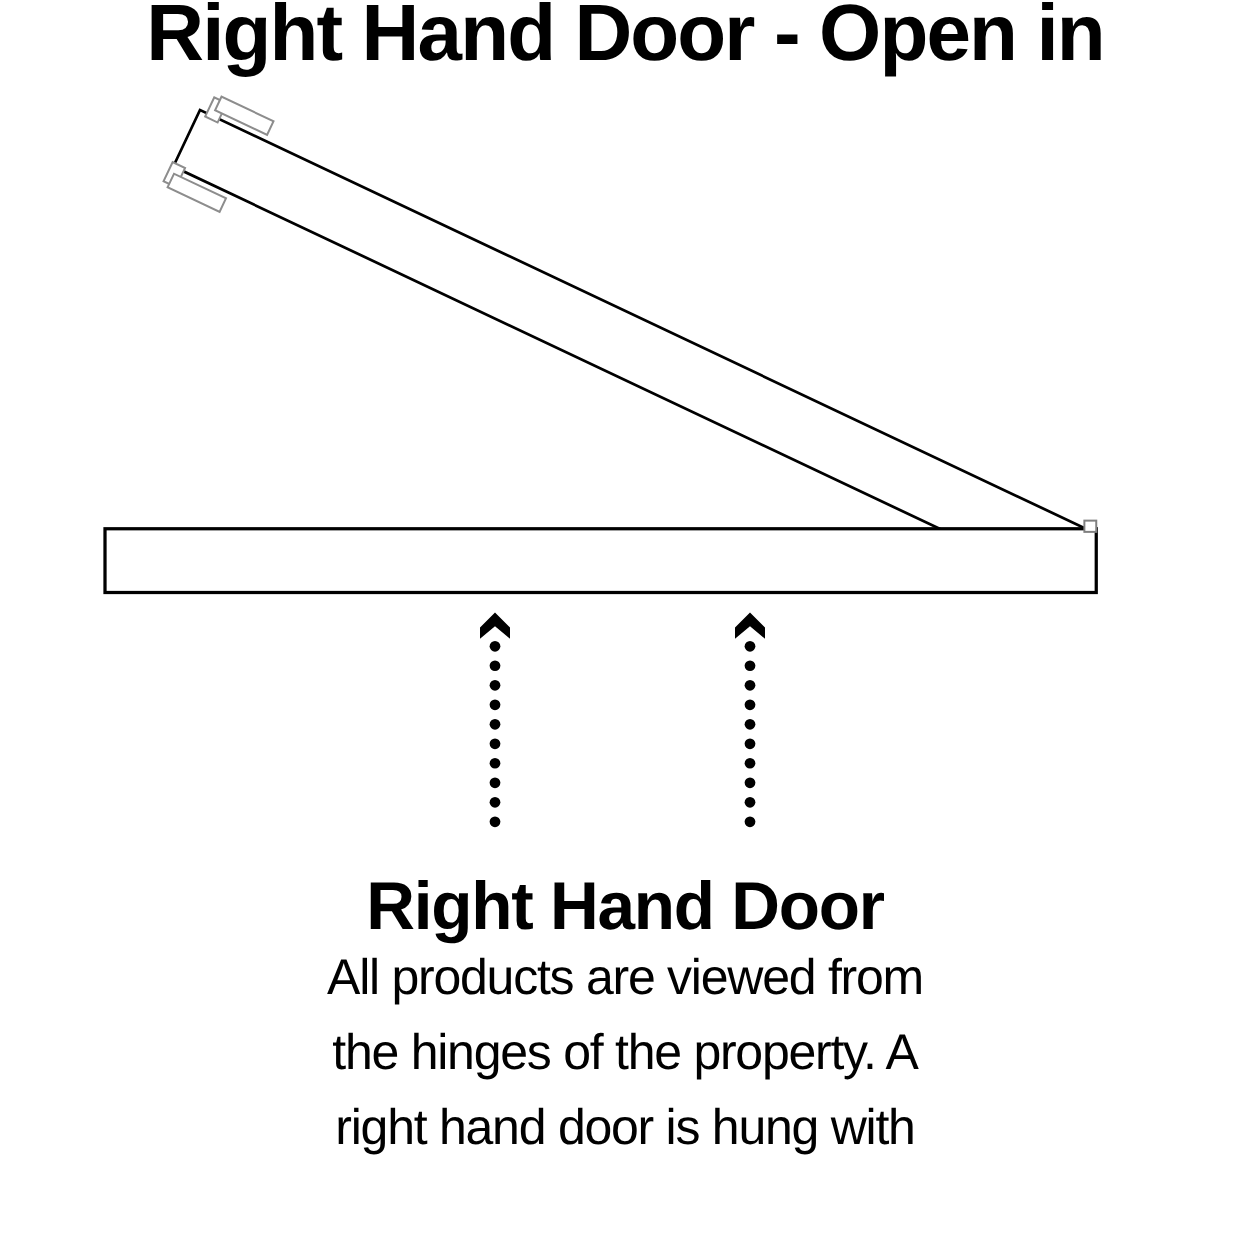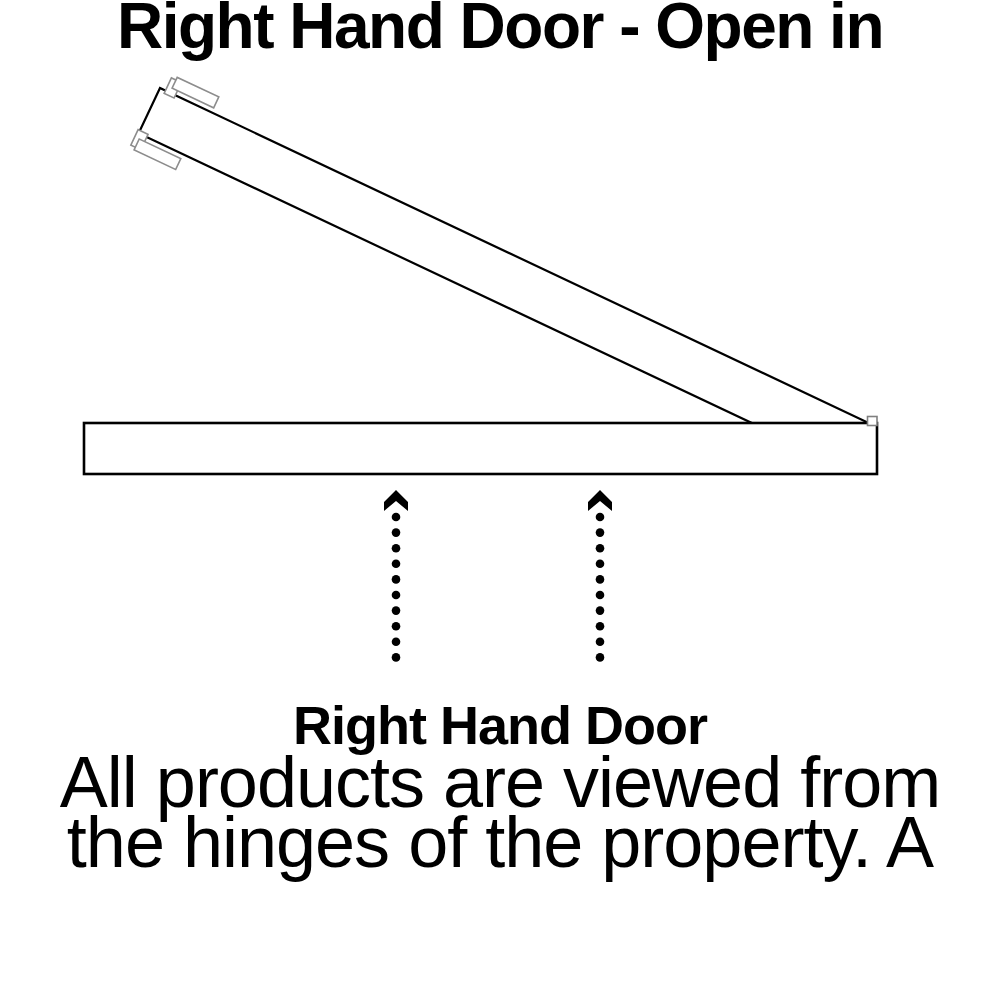--- a/index.html
+++ b/index.html
@@ -41,21 +41,21 @@
     text-align:center;
     font-weight:700;
     font-size:54px;line-height:56px;
     letter-spacing:-1px;
     white-space:nowrap;
   }
   .caption-body{
     position:absolute;top:752px;left:0;width:100%;
     text-align:center;
     font-weight:300;
-    font-size:72px;line-height:60px;
+    font-size:40px;line-height:60px;
     letter-spacing:-1px;
   }
   .caption-line{white-space:nowrap;}
 </style>
 </head>
 <body>
 
 <div class="canvas">
 
   <div class="main-title">Right Hand Door - Open in</div>
@@ -106,15 +106,16 @@
           <circle cx="600" cy="657.4" r="4.3" class="arrow-dot"></circle>
         </g>
     </g>
   </svg>
 
   <div class="caption-heading">Right Hand Door</div>
 
   <div class="caption-body">
     <div class="caption-line">All products are viewed from</div>
     <div class="caption-line">the hinges of the property. A</div>
+    <div class="caption-line">right hand door is hung with</div>
   </div>
 
 </div>
 
 </body></html>

